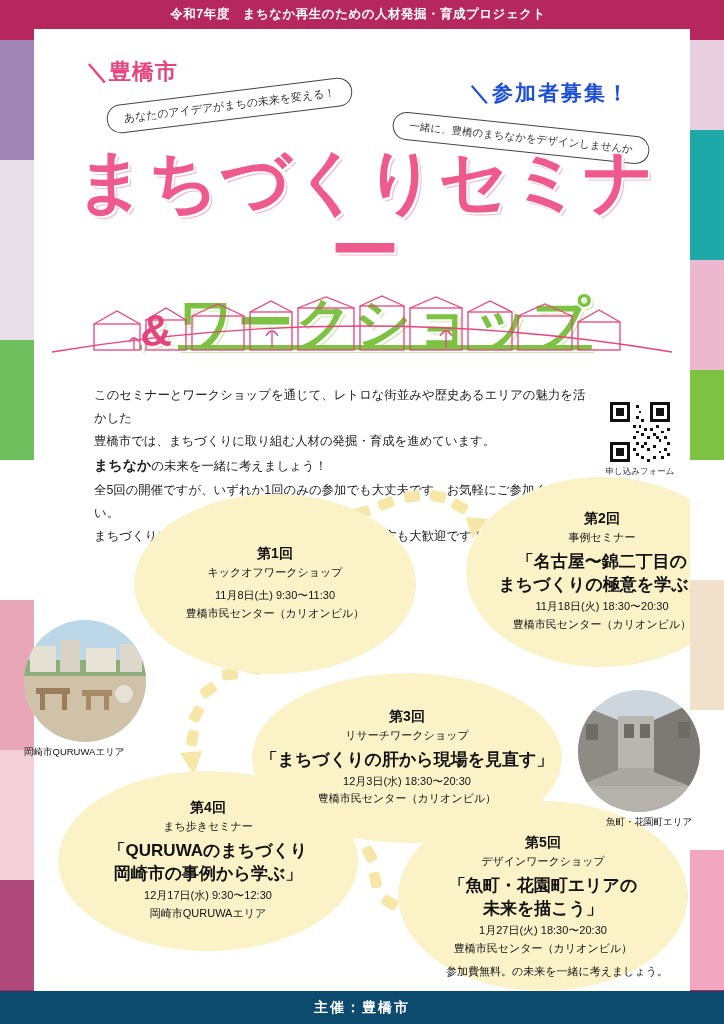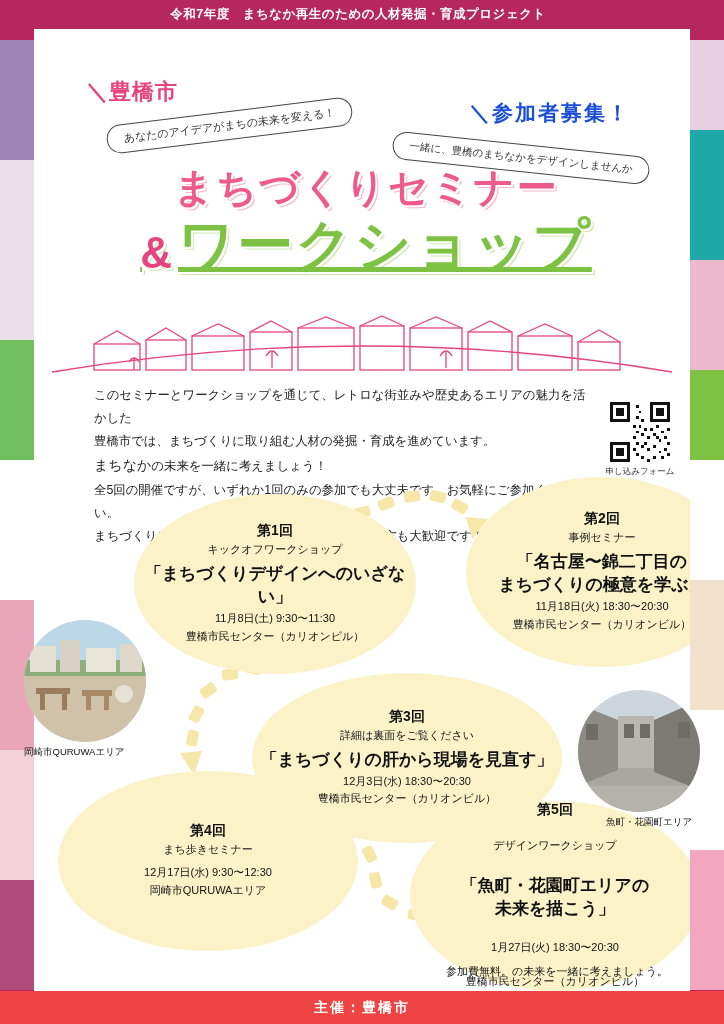--- a/index.html
+++ b/index.html
@@ -19,29 +19,29 @@
   
   .header-band{
     position:absolute;left:0;right:8px;top:0;height:29px;
     background:#b5275d;color:#fff;
     display:flex;align-items:center;justify-content:center;
     font-size:12.5px;font-weight:bold;letter-spacing:.5px;z-index:6;
   }
   
   .footer-band{
     position:absolute;left:0;right:0;bottom:0;height:33px;
-    background:#ef4444;color:#fff;
+    background:#0c4a6e;color:#fff;
     display:flex;align-items:center;justify-content:center;
     font-size:14px;font-weight:bold;letter-spacing:2px;z-index:6;
   }
 
   .sheet{position:absolute;left:34px;right:34px;top:29px;bottom:33px;background:#fff;overflow:hidden;}
 
   
-  .title-wrap{position:relative;height:330px;margin-top:20px;}
+  .title-wrap{position:relative;height:330px;}
 
   .city-badge{
     position:absolute;left:52px;top:28px;
     font-size:22px;font-weight:bold;color:#e5447e;
     letter-spacing:1px;
   }
 
   .ribbon{
     position:absolute;
     border:1.6px solid #444;border-radius:14px;
@@ -54,40 +54,40 @@
   .recruit{
     position:absolute;right:60px;top:50px;
     font-size:21px;font-weight:bold;color:#1d4ed8;letter-spacing:2px;text-align:center;
   }
 
   .main-title{
     position:absolute;left:18px;right:10px;top:118px;
     text-align:center;
   }
   .mt-line1{
-    font-size:40px;font-weight:bold;color:#ef5a8c;
+    font-size:69px;font-weight:bold;color:#ef5a8c;
     letter-spacing:2px;line-height:1;
     text-shadow:2px 2px 0 #fff, 3px 3px 0 #f4b8cd;
   }
   .mt-line2{
     font-size:56px;font-weight:bold;color:#7dc242;
     letter-spacing:2px;line-height:1.15;margin-top:6px;
     text-shadow:2px 2px 0 #fff, 3px 3px 0 #cbe7b0;
     text-decoration:underline;
   }
   .amp{color:#e5447e;font-size:44px;vertical-align:-4px;margin-right:4px;}
 
   .townline{position:absolute;left:0;right:0;top:265px;height:64px;}
 
   
   .intro{
     position:absolute;left:60px;top:355px;width:500px;
     font-size:12.4px;line-height:1.85;color:#222;
   }
-  .intro .hl{font-weight:normal;text-align:right;}
+  .intro .hl{font-weight:bold;text-align:right;}
 
   .qr-box{position:absolute;right:14px;top:373px;width:72px;text-align:center;}
   .qr-img{width:60px;height:60px;margin:0 auto;}
   .qr-cap{font-size:8.5px;margin-top:0;color:#333;}
 
   
   .circle{
     position:absolute;border-radius:50%;
     background:#fbf2c8;
     display:flex;flex-direction:column;align-items:center;justify-content:center;
@@ -95,21 +95,21 @@
   }
   .c-no{font-size:14px;font-weight:bold;color:#111;margin-bottom:2px;}
   .c-kind{font-size:11px;color:#111;margin-bottom:6px;}
   .c-title{font-size:17px;font-weight:bold;color:#111;line-height:1.35;}
   .c-meta{font-size:11px;color:#111;line-height:1.6;margin-top:1px;}
 
   .c1{left:100px;top:465px;width:282px;height:180px;}
   .c2{left:432px;top:448px;width:272px;height:190px;background:#fbf2c8;}
   .c3{left:218px;top:644px;width:310px;height:170px;}
   .c4{left:24px;top:742px;width:300px;height:180px;}
-  .c5{left:376px;top:772px;width:290px;height:190px;justify-content:space-between;}
+  .c5{left:364px;top:772px;width:290px;height:190px;}
 
   
   .arrow{position:absolute;}
 
   .photo-wrap{position:absolute;}
   .photo-cap{position:absolute;font-size:9.5px;color:#111;}
 
   .note{
     position:absolute;right:22px;bottom:12px;font-size:11px;color:#111;
   }
@@ -299,45 +299,46 @@
       <rect x="24" y="68" width="16" height="11" rx="3" transform="rotate(30 32 73)"></rect>
       <rect x="50" y="80" width="16" height="11" rx="3" transform="rotate(6 58 85)"></rect>
       <rect x="76" y="78" width="16" height="11" rx="3" transform="rotate(-16 84 83)"></rect>
       <path d="M100 78 l10 -20 l16 16 z"></path>
     </g>
   </svg>
 
   <div class="circle c1">
     <div class="c-no">第1回</div>
     <div class="c-kind">キックオフワークショップ</div>
-    <div class="c-title">「まちづくりデザインへのいざない」</div>
     <div class="c-meta">11月8日(土) 9:30〜11:30</div>
     <div class="c-meta" style="margin-top:0">豊橋市民センター（カリオンビル）</div>
   </div>
 
   <div class="circle c2">
     <div class="c-no">第2回</div>
     <div class="c-kind">事例セミナー</div>
     <div class="c-title" style="white-space:pre-line">「名古屋〜錦二丁目の
 まちづくりの極意を学ぶ」</div>
     <div class="c-meta">11月18日(火) 18:30〜20:30</div>
     <div class="c-meta" style="margin-top:0">豊橋市民センター（カリオンビル）</div>
   </div>
 
   <div class="circle c3">
     <div class="c-no">第3回</div>
-    <div class="c-kind">詳細は裏面をご覧ください</div>
+    <div class="c-kind">リサーチワークショップ</div>
     <div class="c-title">「まちづくりの肝から現場を見直す」</div>
     <div class="c-meta">12月3日(水) 18:30〜20:30</div>
     <div class="c-meta" style="margin-top:0">豊橋市民センター（カリオンビル）</div>
   </div>
 
   <div class="circle c4">
     <div class="c-no">第4回</div>
     <div class="c-kind">まち歩きセミナー</div>
+    <div class="c-title" style="white-space:pre-line">「QURUWAのまちづくり
+岡崎市の事例から学ぶ」</div>
     <div class="c-meta">12月17日(水) 9:30〜12:30</div>
     <div class="c-meta" style="margin-top:0">岡崎市QURUWAエリア</div>
   </div>
 
   <div class="circle c5">
     <div class="c-no">第5回</div>
     <div class="c-kind">デザインワークショップ</div>
     <div class="c-title" style="white-space:pre-line">「魚町・花園町エリアの
 未来を描こう」</div>
     <div class="c-meta">1月27日(火) 18:30〜20:30</div>

